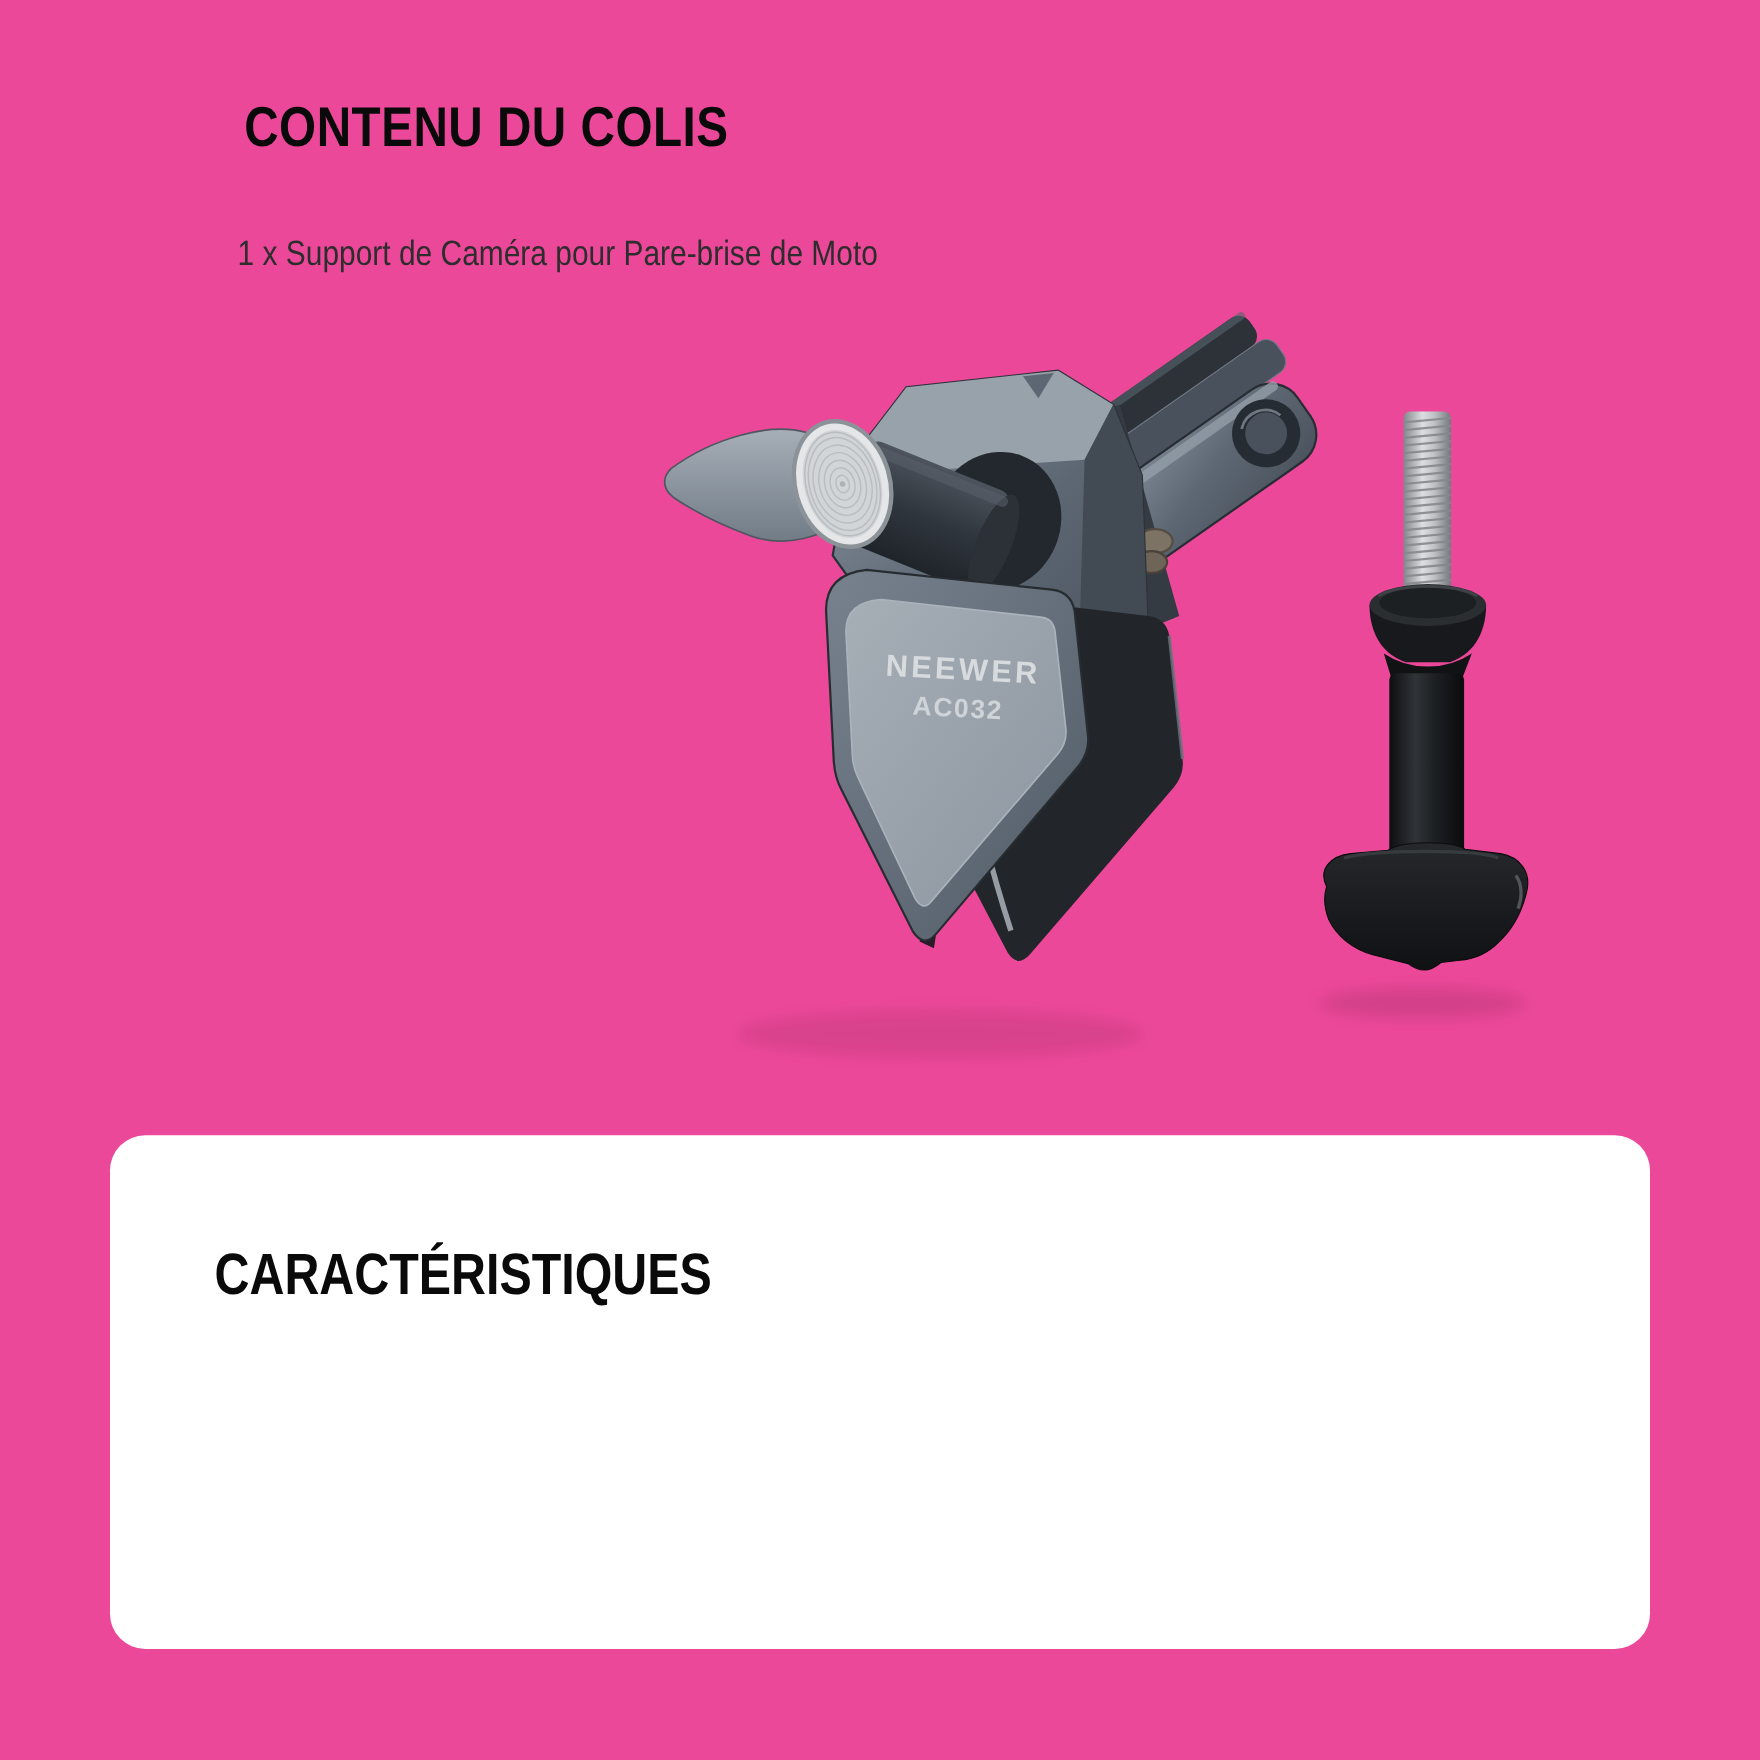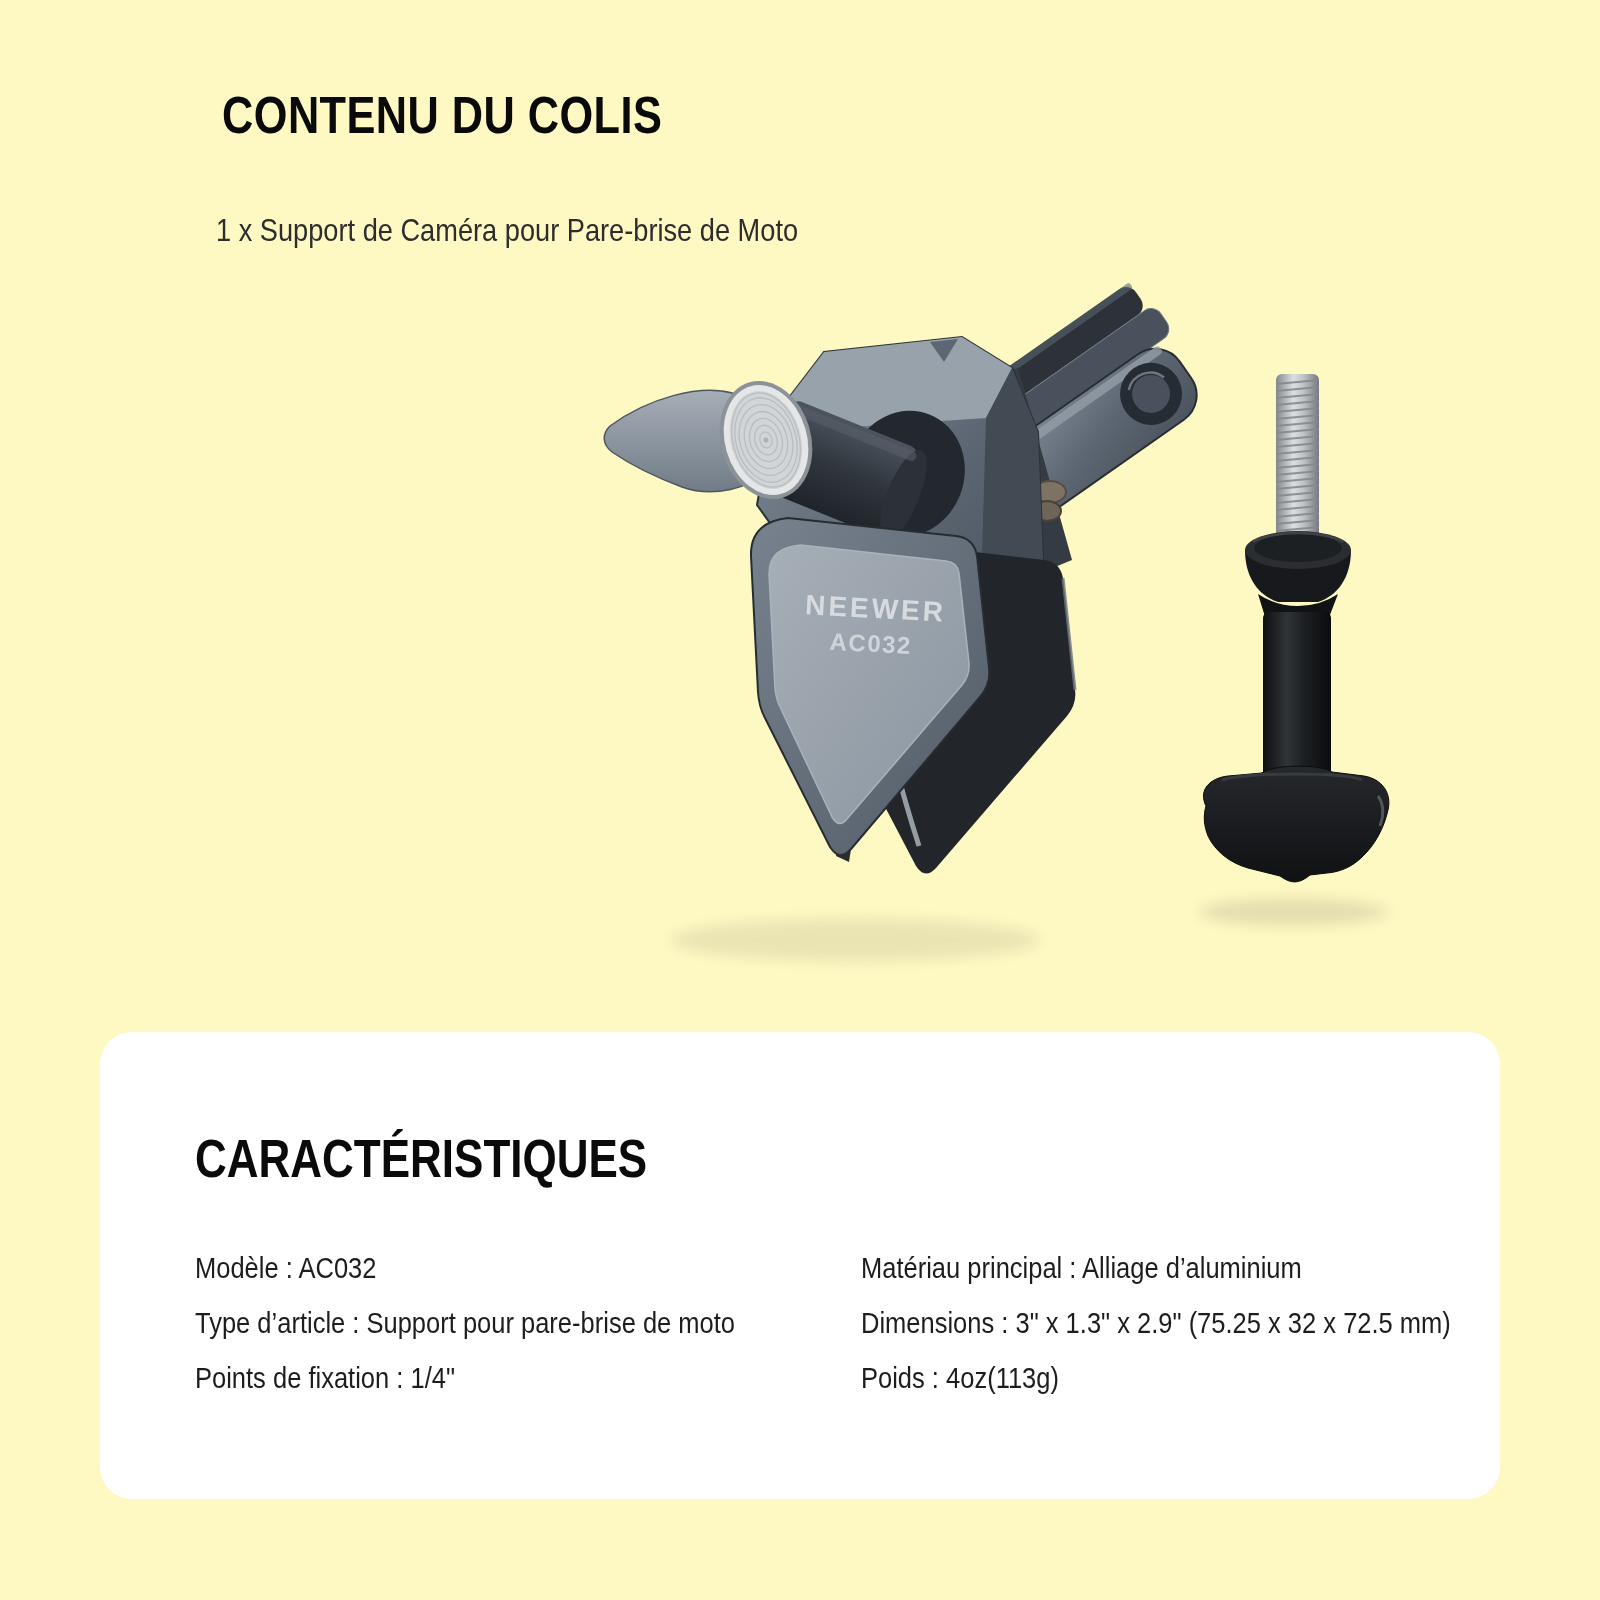--- a/index.html
+++ b/index.html
@@ -4,21 +4,21 @@
 <style>
   html, body { margin: 0; padding: 0; }
   body {
     width: 1600px; height: 1600px;
     background: #efefef;
     font-family: "Liberation Sans", sans-serif;
   }
   .page {
     position: relative;
     width: 1600px; height: 1600px;
-    background: #fef9c3;
+    background: #ec4899;
     overflow: hidden;
   }
   .pkg-title {
     position: absolute; left: 222px; top: 86px;
     margin: 0;
     font-size: 51px; font-weight: bold; color: #0a0a0a;
     letter-spacing: 0.5px; white-space: nowrap;
     transform: scaleX(0.85); transform-origin: left top;
   }
   .pkg-item {
@@ -214,25 +214,15 @@
                C 1382,779 1392,793 1388,810 C 1384,828 1375,845 1362,857 C 1353,866 1341,872 1327,873
                L 1310,875 C 1299,884 1291,884 1280,876 L 1248,868 C 1230,863 1215,851 1208,836
                C 1204,826 1203,816 1206,806 Z" fill="url(#gWing)" stroke="#0b0c0d" stroke-width="1"></path>
       <path d="M 1222,780 C 1250,772 1344,772 1362,780" stroke="#3c4145" stroke-width="3" fill="none" opacity="0.8"></path>
       <path d="M 1378,796 C 1384,804 1384,816 1380,826" stroke="#575c60" stroke-width="3" fill="none" opacity="0.9"></path>
     </g>
   </svg>
 
   <section class="card">
     <h2 class="features-title">CARACTÉRISTIQUES</h2>
-    <ul class="spec-list left">
-      <li>Modèle : AC032</li>
-      <li>Type d’article : Support pour pare-brise de moto</li>
-      <li>Points de fixation : 1/4"</li>
-    </ul>
-    <ul class="spec-list right">
-      <li>Matériau principal : Alliage d’aluminium</li>
-      <li>Dimensions : 3" x 1.3" x 2.9" (75.25 x 32 x 72.5 mm)</li>
-      <li>Poids : 4oz(113g)</li>
-    </ul>
   </section>
 
 </div>
 
 </body></html>

